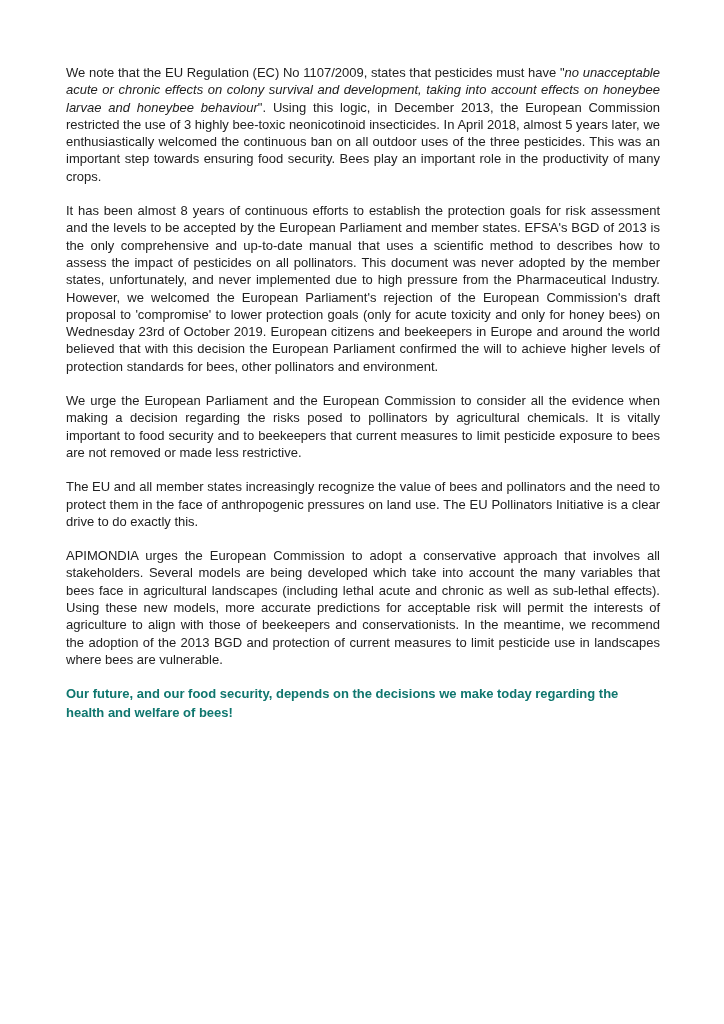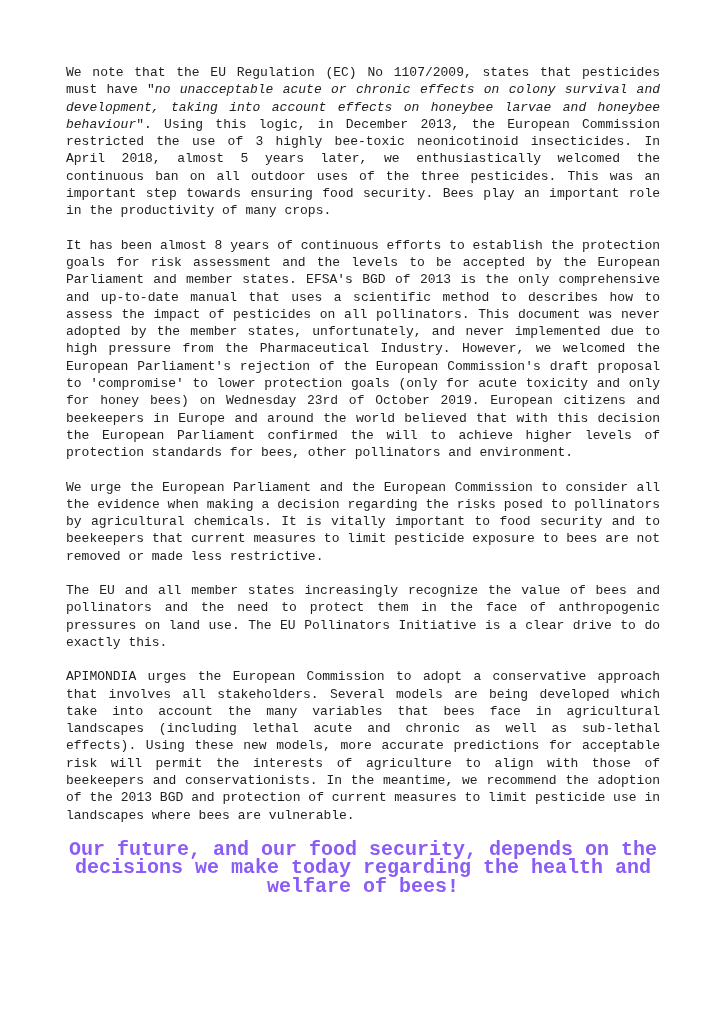--- a/index.html
+++ b/index.html
@@ -8,39 +8,38 @@
     background: #ffffff;
   }
   .page {
     position: relative;
     width: 724px;
     height: 976px;
     box-sizing: border-box;
     background: #ffffff;
     padding: 64px 64px 0 66px;
     overflow: hidden;
-    font-family: Liberation Mono, monospace;
+    font-family: Liberation Sans, sans-serif;
     font-size: 13px;
     line-height: 17.3px;
     color: #212121;
   }
   .para {
     margin: 0 0 17px 0;
     text-align: justify;
   }
   .para .quote-italic {
     font-style: italic;
   }
   .closing {
     margin: 16px 0 0 0;
-    text-align: center;
     font-weight: bold;
-    font-size: 20px;
+    font-size: 13px;
     line-height: 18.5px;
-    color: #8b5cf6;
+    color: #0f766e;
   }
 </style>
 </head>
 <body>
 
 <div class="page">
 
   <p class="para"><span>We note that the EU Regulation (EC) No 1107/2009, states that pesticides must have "</span><span class="quote-italic">no unacceptable acute or chronic effects on colony survival and development, taking into account effects on honeybee larvae and honeybee behaviour</span><span>". Using this logic, in December 2013, the European Commission restricted the use of 3 highly bee-toxic neonicotinoid insecticides. In April 2018, almost 5 years later, we enthusiastically welcomed the continuous ban on all outdoor uses of the three pesticides. This was an important step towards ensuring food security. Bees play an important role in the productivity of many crops.</span></p>
 
   <p class="para">It has been almost 8 years of continuous efforts to establish the protection goals for risk assessment and the levels to be accepted by the European Parliament and member states. EFSA's BGD of 2013 is the only comprehensive and up-to-date manual that uses a scientific method to describes how to assess the impact of pesticides on all pollinators. This document was never adopted by the member states, unfortunately, and never implemented due to high pressure from the Pharmaceutical Industry. However, we welcomed the European Parliament's rejection of the European Commission's draft proposal to 'compromise' to lower protection goals (only for acute toxicity and only for honey bees) on Wednesday 23rd of October 2019. European citizens and beekeepers in Europe and around the world believed that with this decision the European Parliament confirmed the will to achieve higher levels of protection standards for bees, other pollinators and environment.</p>

